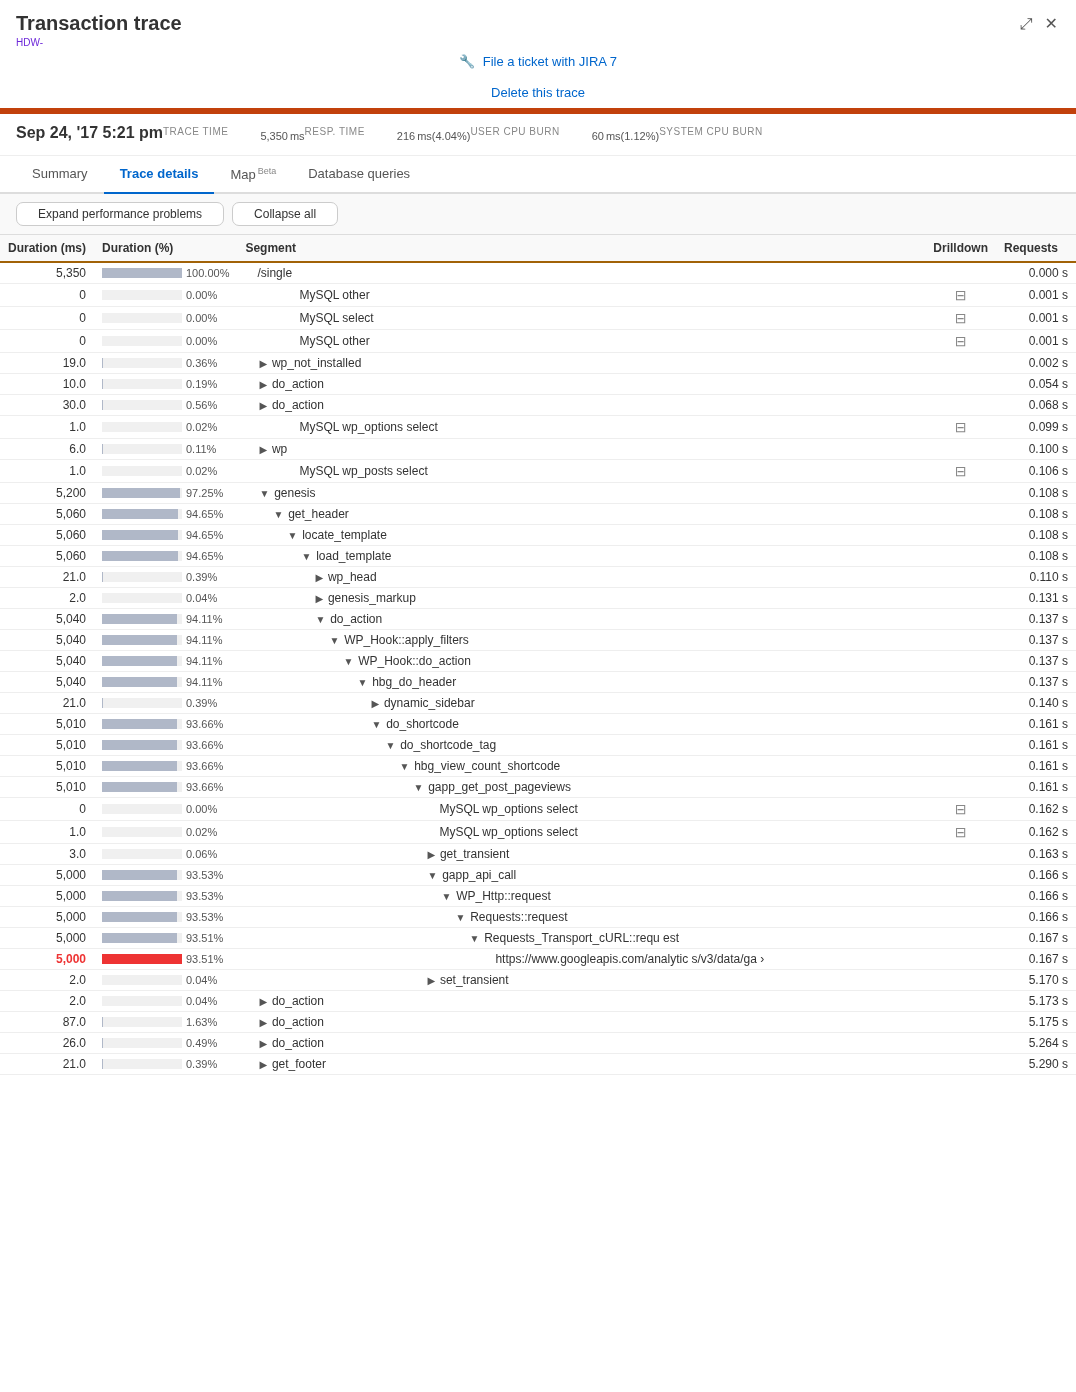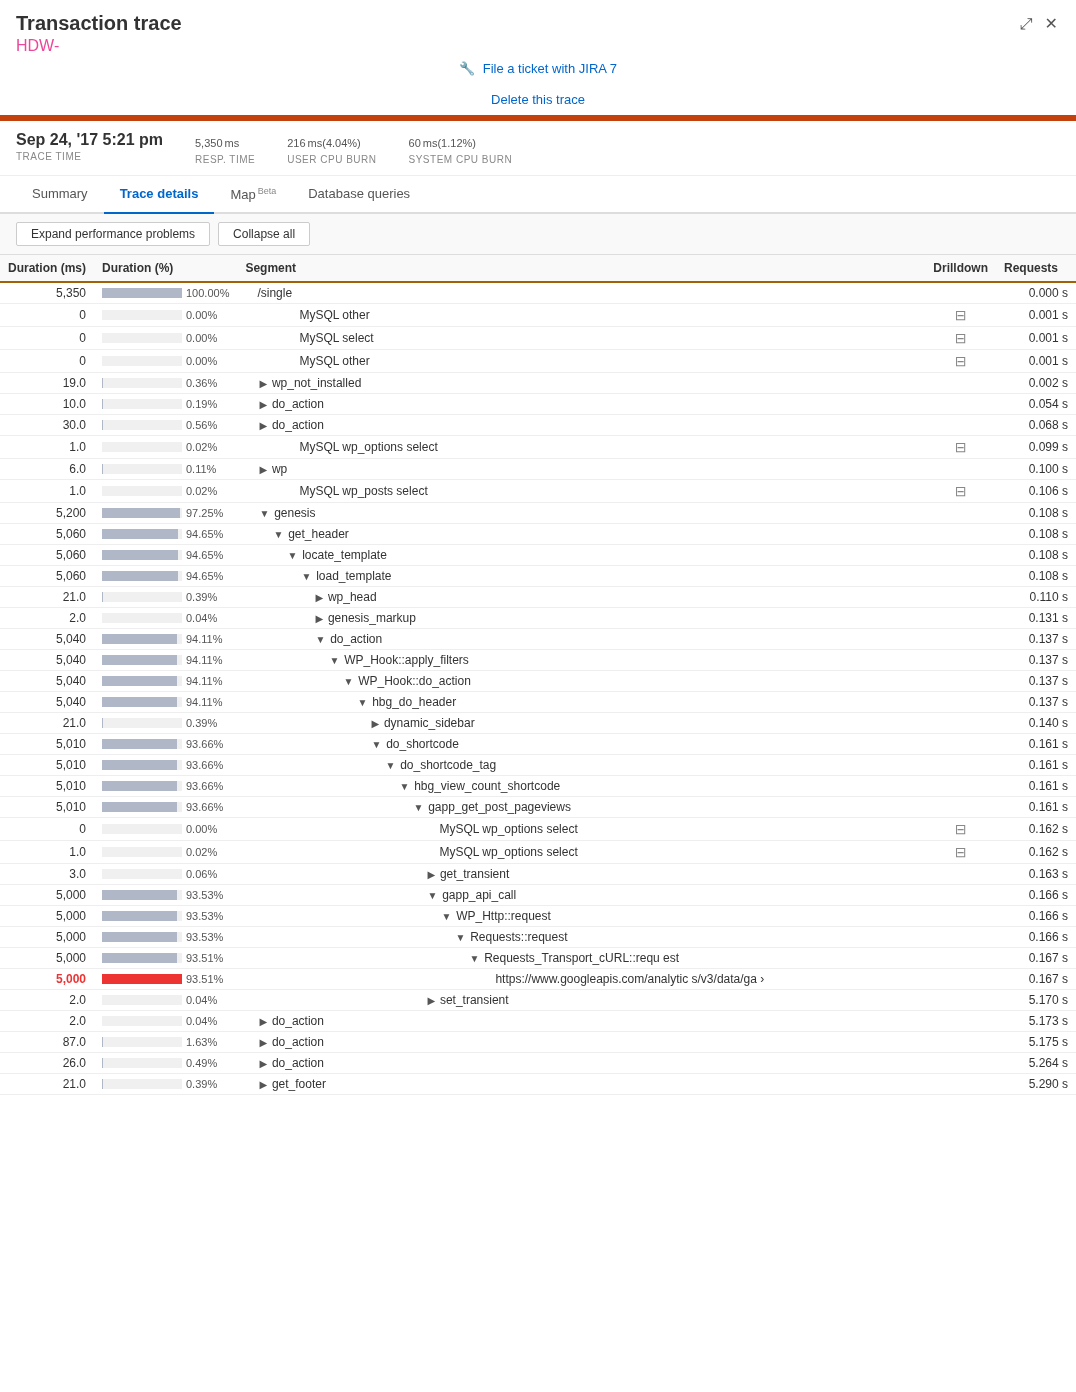--- a/index.html
+++ b/index.html
@@ -1,33 +1,33 @@
 <!DOCTYPE html>
 <html><head>
   <meta charset="utf-8">
   <style>
     * { box-sizing: border-box; margin: 0; padding: 0; }
     body { font-family: Arial, sans-serif; font-size: 12px; color: #333; background: #fff; }
     .header { padding: 12px 16px 8px; border-bottom: 6px solid #c2410c; }
     .header-title { font-size: 20px; font-weight: bold; color: #333; display: flex; align-items: center; justify-content: space-between; }
-    .header-subtitle { font-size: 16px; color: #ec4899; margin-top: 2px; }
+    .header-subtitle { font-size: 10px; color: #6d28d9; margin-top: 2px; }
     .header-actions { display: flex; align-items: center; gap: 16px; margin-top: 6px; flex-direction: column; }
     .header-actions a { color: #0066cc; text-decoration: none; font-size: 13px; cursor: pointer; }
     .metrics { display: flex; gap: 32px; padding: 10px 16px; background: #fff; border-bottom: 1px solid #eee; }
-    .metric-group { display: flex; flex-direction: column; }
+    .metric-group { display: flex; flex-direction: row; }
     .metric-value { font-size: 18px; font-weight: bold; color: #333; }
     .metric-value span { font-size: 11px; font-weight: normal; color: #555; }
     .metric-label { font-size: 10px; color: #888; text-transform: uppercase; margin-top: 2px; letter-spacing: 0.5px; }
     .metric-date { font-size: 16px; font-weight: bold; color: #333; }
     .tabs { display: flex; border-bottom: 2px solid #ddd; padding: 0 16px; background: #fff; }
     .tab { padding: 10px 16px; cursor: pointer; font-size: 13px; color: #555; border-bottom: 2px solid transparent; margin-bottom: -2px; }
     .tab.active { color: #0066cc; border-bottom: 2px solid #0066cc; font-weight: bold; }
     .tab .beta { font-size: 9px; color: #888; vertical-align: super; margin-left: 2px; }
     .toolbar { display: flex; gap: 8px; padding: 8px 16px; background: #f9f9f9; border-bottom: 1px solid #ddd; }
-    .toolbar-btn { padding: 4px 14px; font-size: 12px; border: 1px solid #ccc; background: #fff; cursor: pointer; border-radius: 2px; color: #333; }
+    .toolbar-btn { padding: 4px 21px; font-size: 12px; border: 1px solid #ccc; background: #fff; cursor: pointer; border-radius: 7px; color: #333; }
     .trace-table { width: 100%; border-collapse: collapse; font-size: 12px; }
     .trace-table thead tr { background: #f9f9f9; border-bottom: 2px solid #a16207; }
     .trace-table thead th { padding: 6px 8px; text-align: left; font-weight: bold; color: #333; font-size: 12px; white-space: nowrap; }
     .trace-table tbody tr { border-bottom: 1px solid #eee; }
     .trace-table tbody td { padding: 3px 8px; vertical-align: middle; }
     .col-duration-ms { width: 70px; text-align: right; }
     .col-duration-pct { width: 130px; }
     .col-segment { }
     .col-drilldown { width: 70px; text-align: center; }
     .col-timestamp { width: 80px; text-align: right; }

